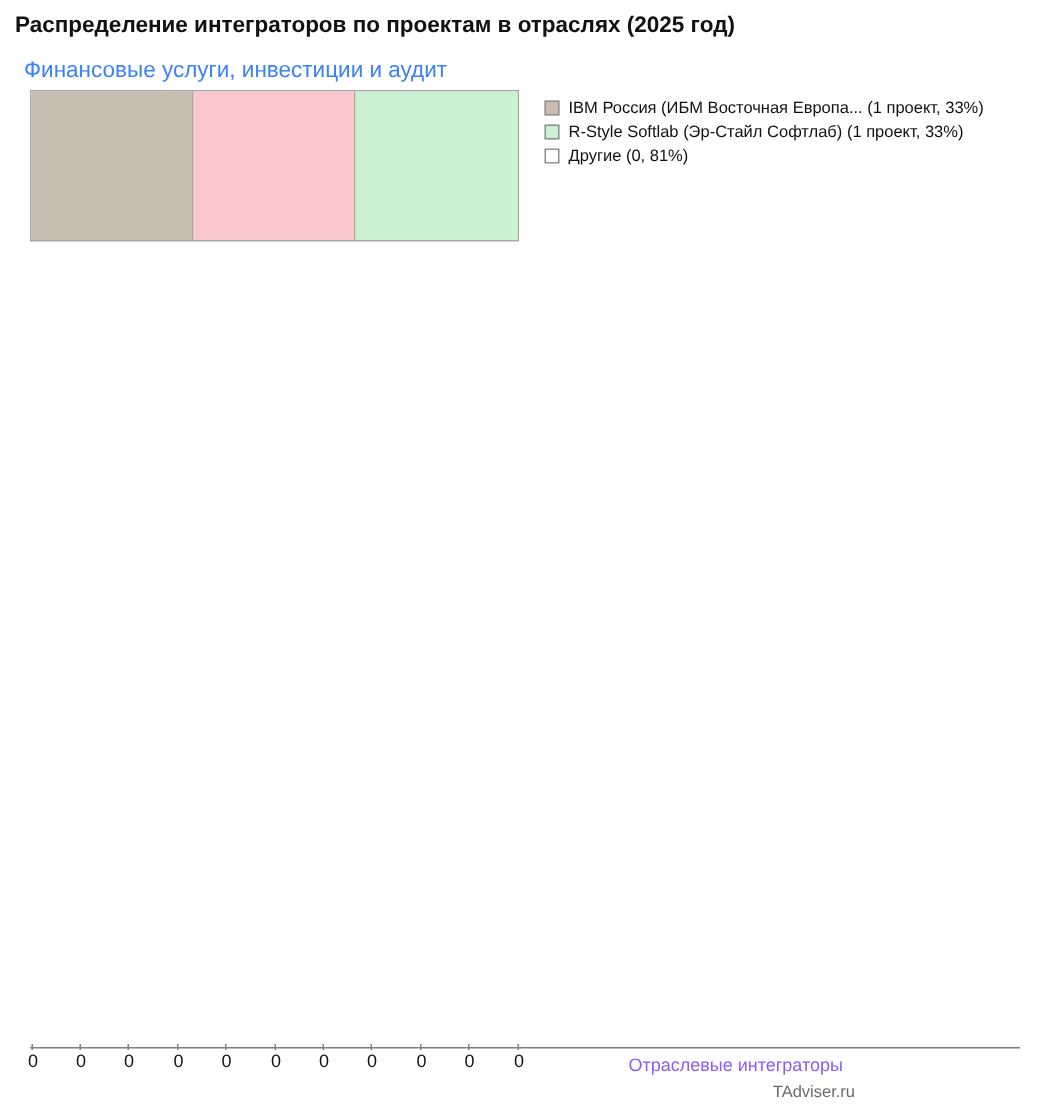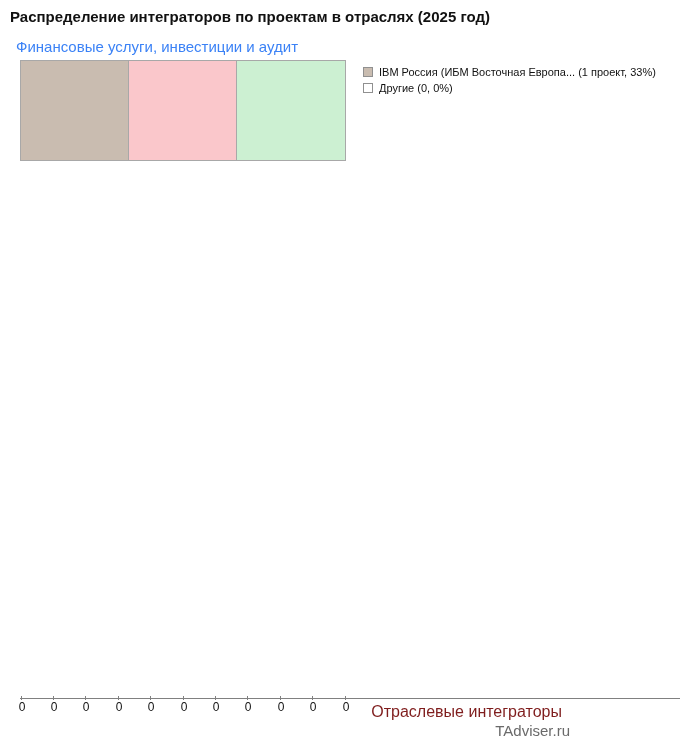--- a/index.html
+++ b/index.html
@@ -115,29 +115,29 @@
     position: absolute;
     top: -4px;
     width: 1px;
     height: 4px;
     background: #808080;
   }
   .axis-title {
     position: absolute;
     right: 18px;
     top: 703px;
-    font-size: 16px;
-    color: #7f1d1d;
+    font-size: 12px;
+    color: #8b5cf6;
     white-space: nowrap;
   }
   .watermark {
     position: absolute;
     right: 10px;
     top: 722px;
-    font-size: 15px;
+    font-size: 11px;
     color: #6a6a6a;
     white-space: nowrap;
   }
 </style>
 </head>
 <body>
 
 <div id="chart-root">
 
   <div class="chart-title">Распределение интеграторов по проектам в отраслях (2025 год)</div>
@@ -148,22 +148,26 @@
     <div class="bar-seg" style="width:33.33%;background:#fac7cb;"></div>
     <div class="bar-seg" style="width:33.34%;background:#ccf0d2;"></div>
   </div>
 
   <div class="legend">
     <div class="legend-row">
       <span class="legend-swatch" style="background:#c9bcb0;"></span>
       <span class="legend-label">IBM Россия (ИБМ Восточная Европа... (1 проект, 33%)</span>
     </div>
     <div class="legend-row">
+      <span class="legend-swatch" style="background:#ccf0d2;"></span>
+      <span class="legend-label">R-Style Softlab (Эр-Стайл Софтлаб) (1 проект, 33%)</span>
+    </div>
+    <div class="legend-row">
       <span class="legend-swatch" style="background:#ffffff;"></span>
-      <span class="legend-label">Другие (0, 0%)</span>
+      <span class="legend-label">Другие (0, 81%)</span>
     </div>
   </div>
 
   <div class="axis-line"></div>
   <div class="axis-ticks">
     <span class="tick-mark" style="left:21px;"></span>
     <span class="tick" style="left:22px;">0</span>
     <span class="tick-mark" style="left:53px;"></span>
     <span class="tick" style="left:54px;">0</span>
     <span class="tick-mark" style="left:85px;"></span>

